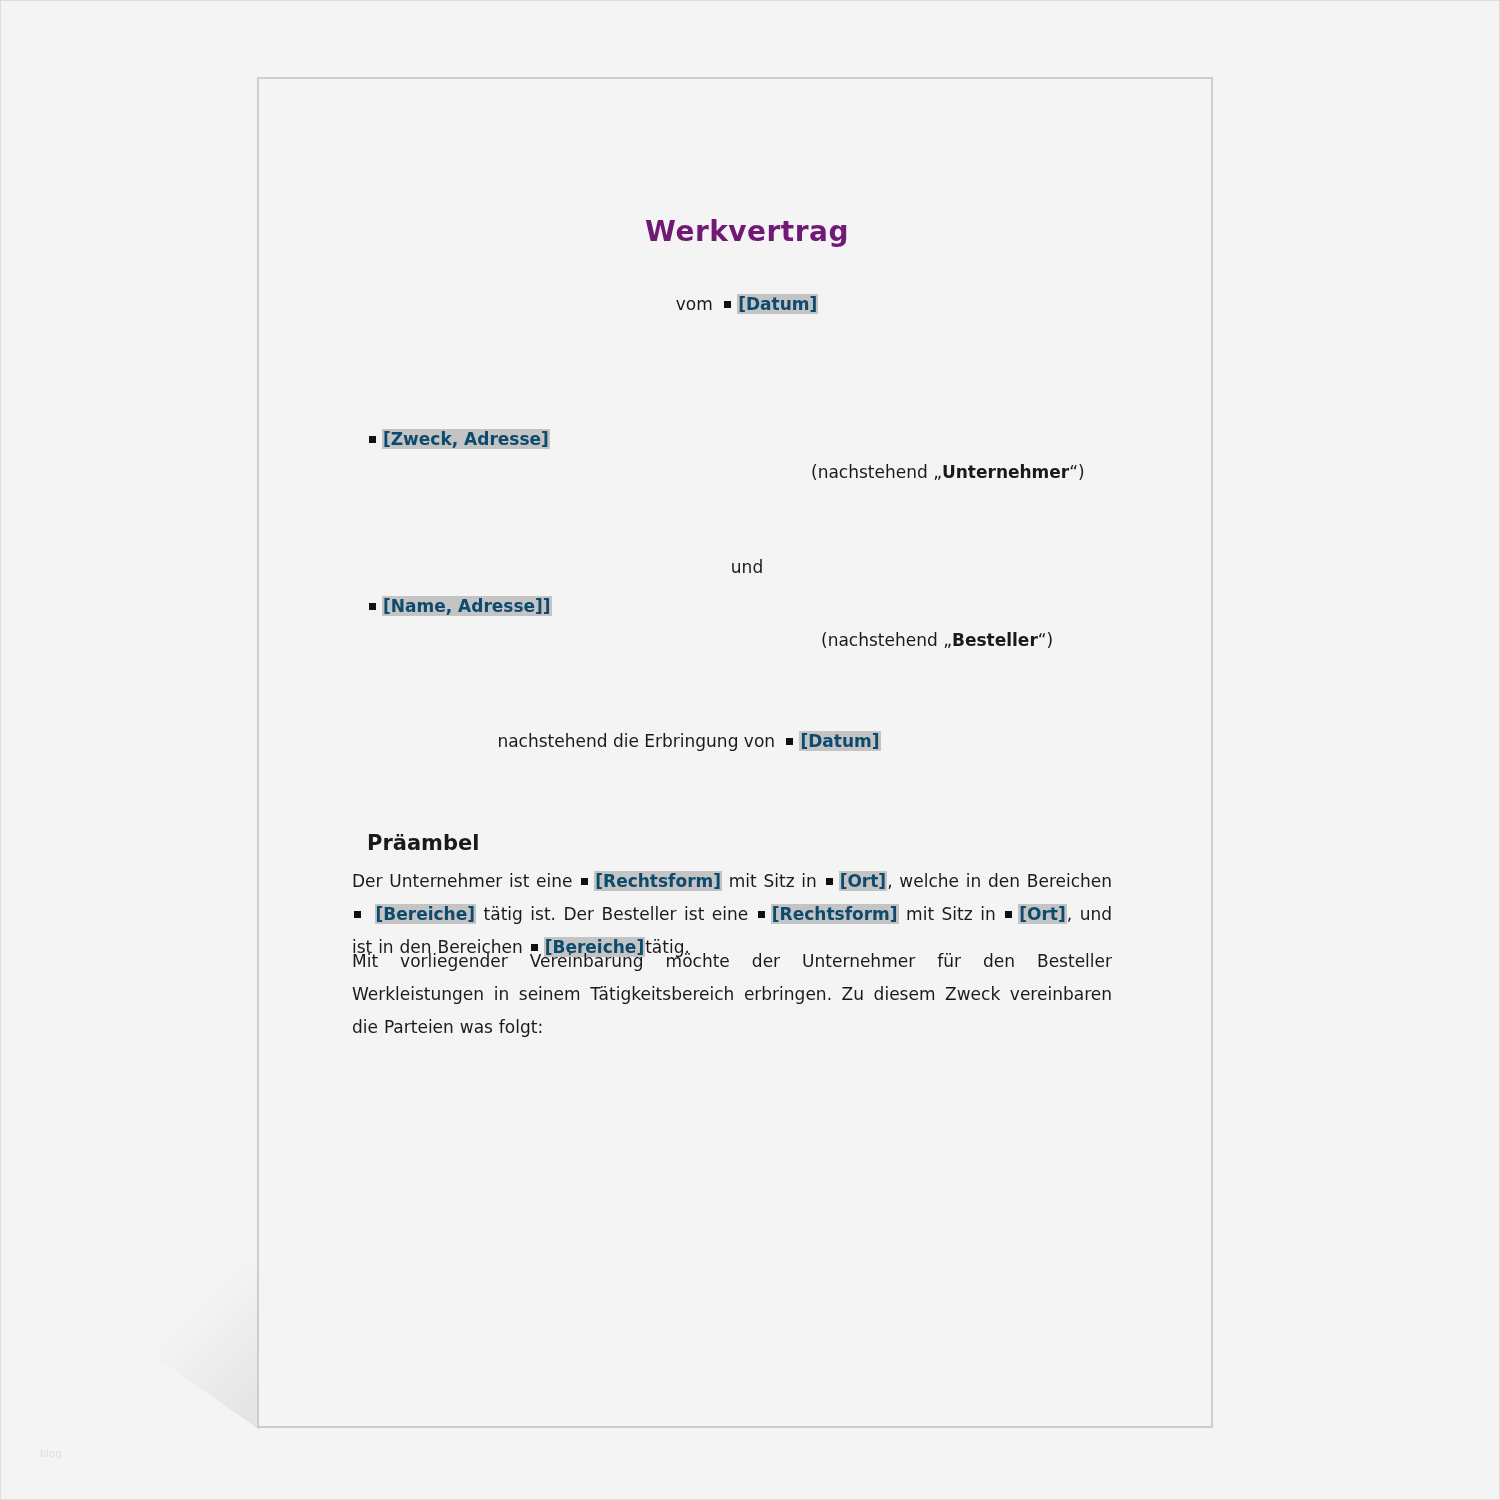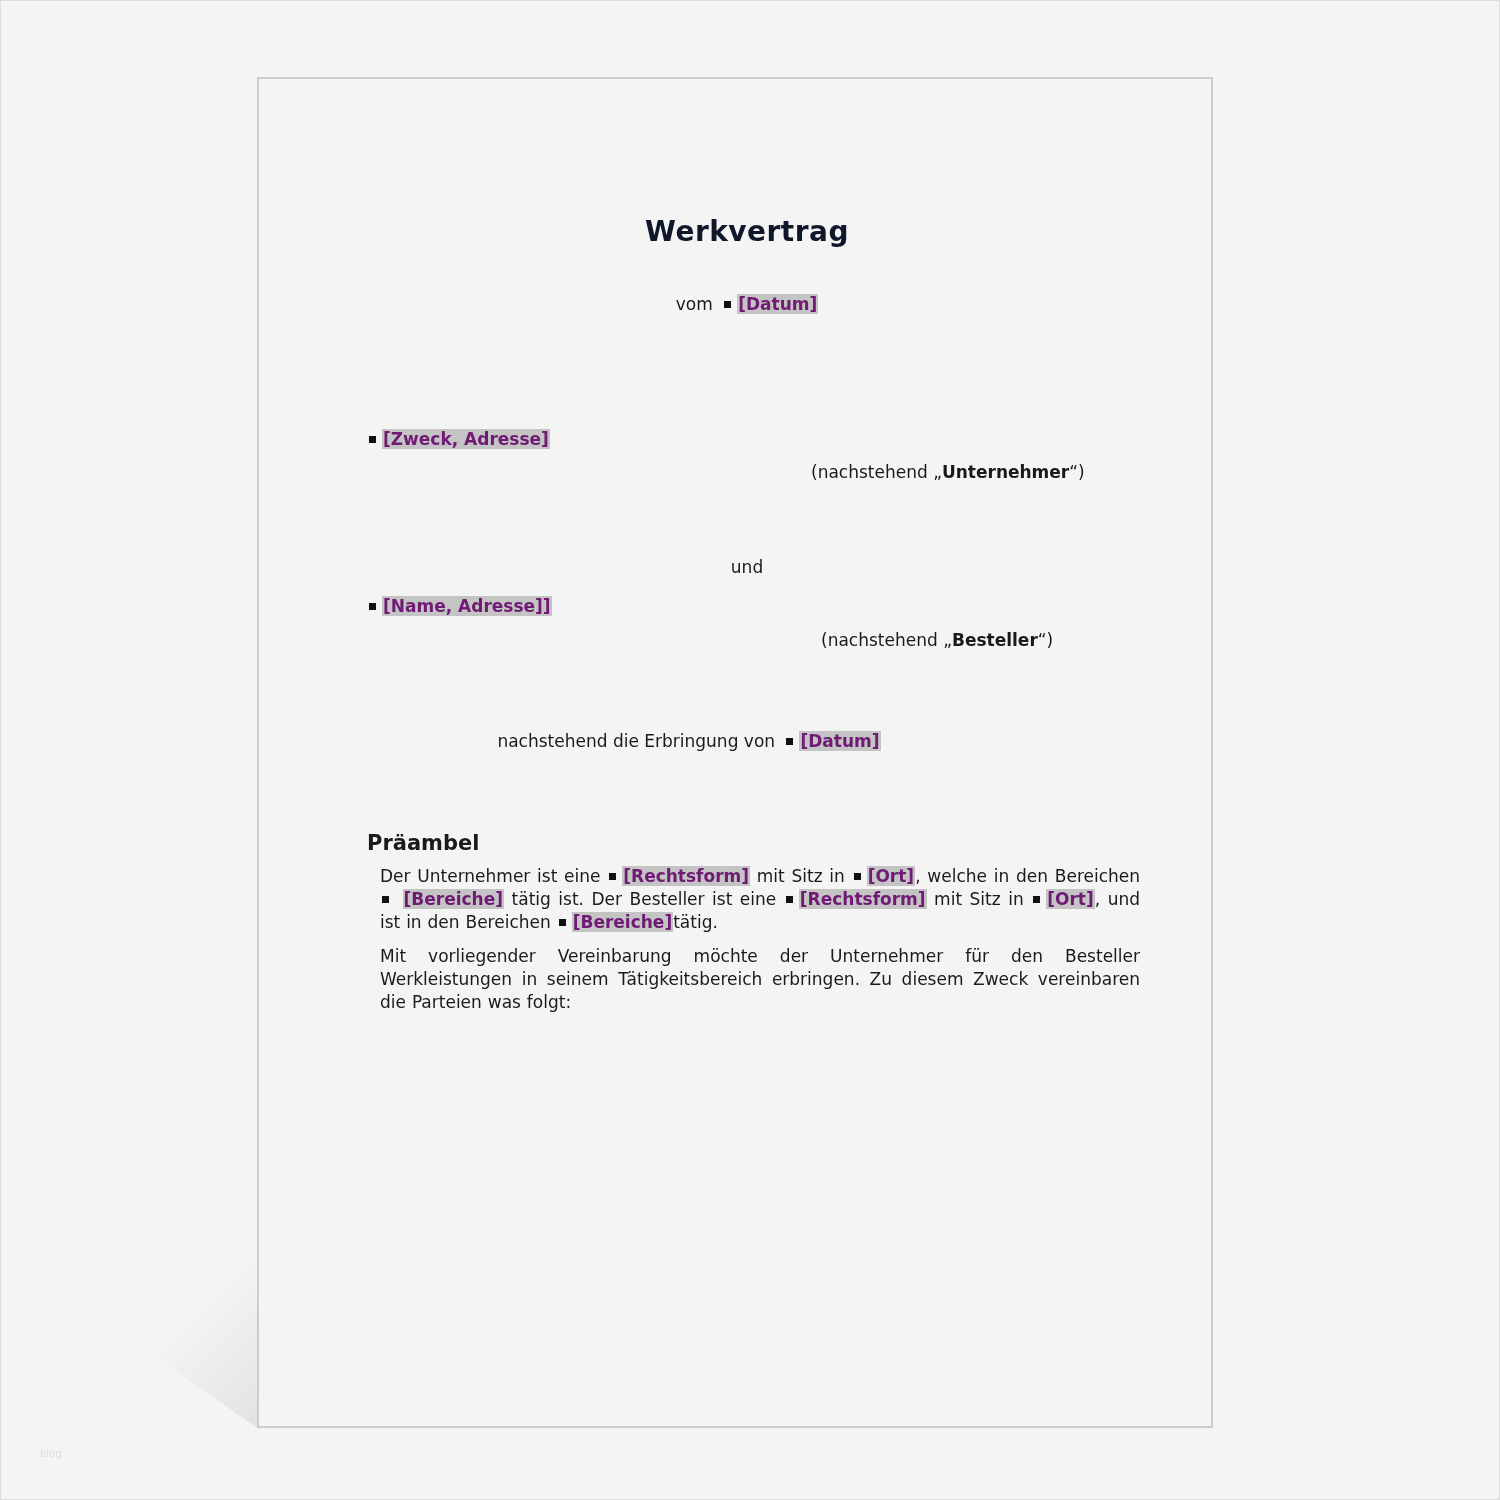--- a/index.html
+++ b/index.html
@@ -51,51 +51,51 @@
       text-align: center;
     }
     .title {
       position: absolute;
       left: 0;
       width: 976px;
       top: 136px;
       text-align: center;
       font-size: 28px;
       font-weight: bold;
-      color: #0f172a;
+      color: #701a75;
       letter-spacing: 0.5px;
     }
     .ph {
       background: #c4c4c4;
       font-weight: bold;
       padding: 0 1px;
-      color: #701a75;
+      color: #0c4a6e;
     }
     .sq {
       display: inline-block;
       width: 7px;
       height: 7px;
       background: #111;
       margin: 0 6px 2px 2px;
       vertical-align: middle;
     }
     .b { font-weight: bold; }
     .heading {
       position: absolute;
       left: 108px;
       top: 752px;
       font-size: 21px;
       font-weight: bold;
     }
     .para {
       position: absolute;
-      left: 121px;
+      left: 93px;
       width: 760px;
       font-size: 17px;
-      line-height: 23px;
+      line-height: 33px;
       text-align: justify;
       word-spacing: 0.5px;
     }
     .watermark {
       position: absolute;
       left: 40px;
       top: 1448px;
       font-size: 10px;
       color: #dedede;
     }

